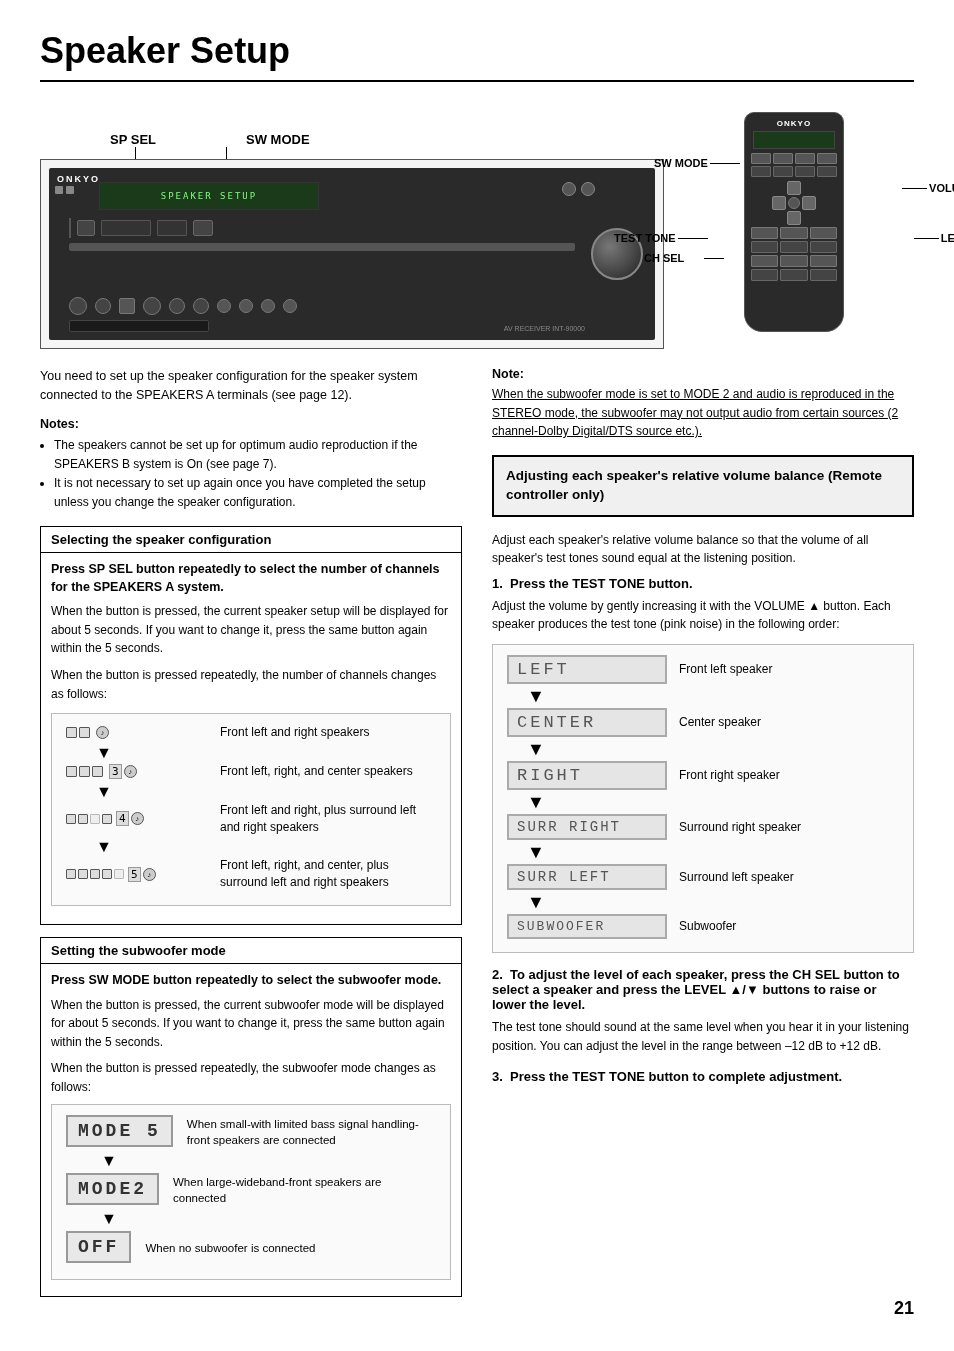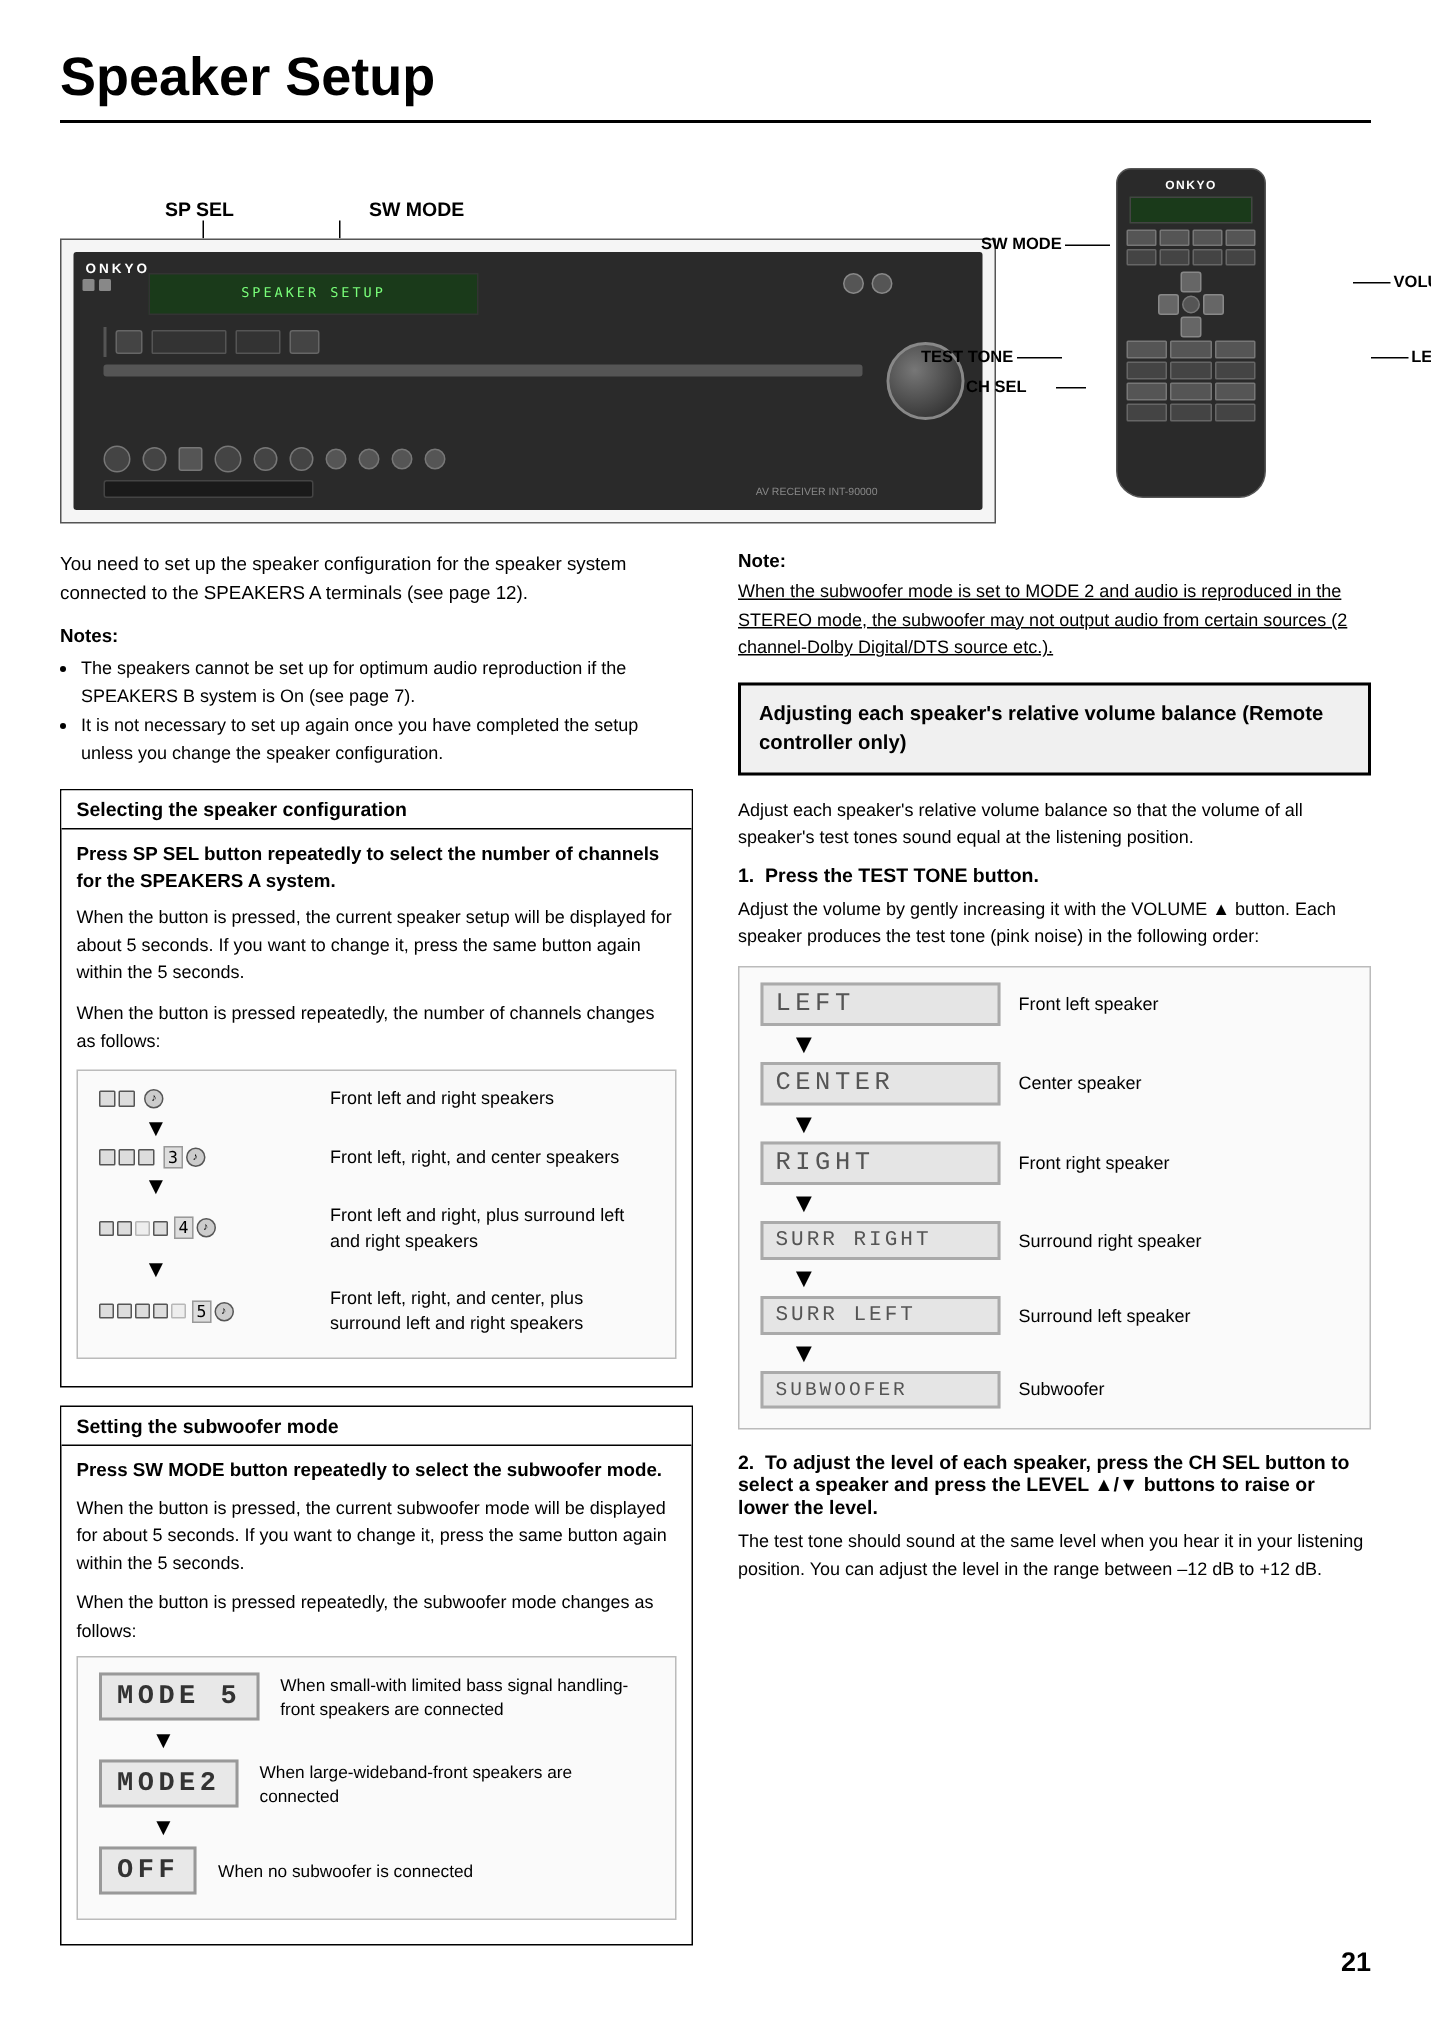--- a/index.html
+++ b/index.html
@@ -587,20 +587,26 @@
       </div>
 
       <div class="numbered-step">
         <div class="step-header">
           <span>2.</span>
           &nbsp;<span>To adjust the level of each speaker, press the CH SEL button to select a speaker and press the LEVEL ▲/▼ buttons to raise or lower the level.</span>
         </div>
         <p class="body-text">The test tone should sound at the same level when you hear it in your listening position. You can adjust the level in the range between –12 dB to +12 dB.</p>
       </div>
 
+      <div class="numbered-step">
+        <div class="step-header">
+          <span>3.</span>
+          &nbsp;<span>Press the TEST TONE button to complete adjustment.</span>
+        </div>
+      </div>
 
     </div>
 
   </div>
 
   <div class="page-number">21</div>
 
 </div>
 
 </body></html>

